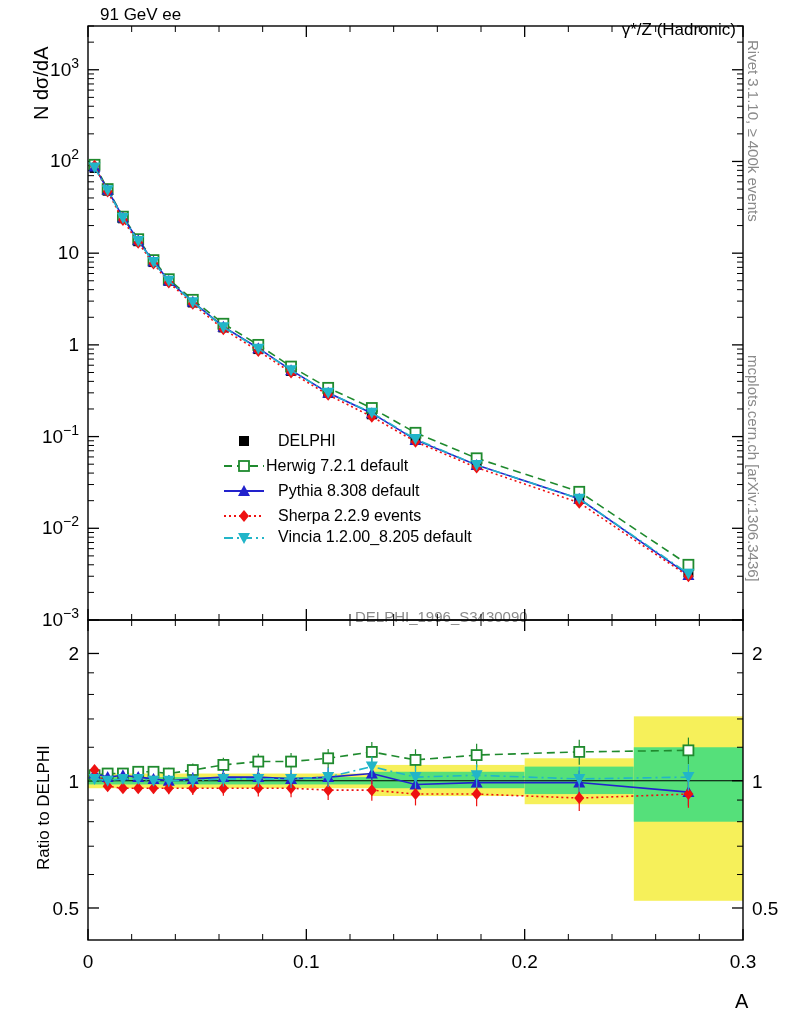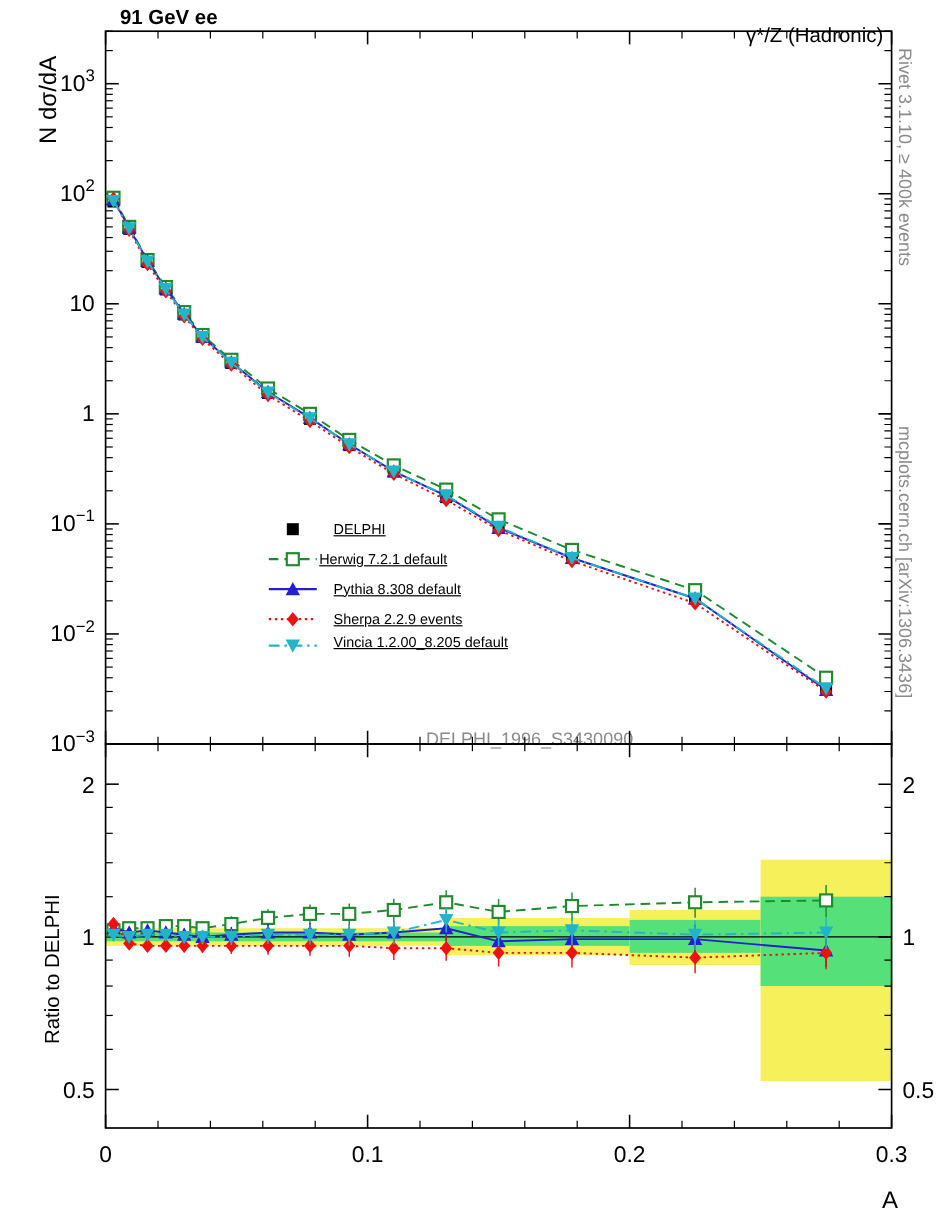--- a/index.html
+++ b/index.html
@@ -4,28 +4,28 @@
 <style>
   html,body{margin:0;padding:0;background:#fff;}
   body{width:786px;height:1024px;font-family:"Liberation Sans",sans-serif;color:#000;overflow:hidden;}
   #root{position:relative;width:786px;height:1024px;}
   .abs{position:absolute;}
   .txt{font-size:17px;white-space:nowrap;}
   .small{font-size:15px;}
   .vert{transform-origin:0 0;white-space:nowrap;}
   .grey{color:#8a8a8a;}
   svg{display:block;}
-  .legend-label{font-size:12px;text-decoration:underline;}
+  .legend-label{font-size:16px;}
 </style>
 </head>
 <body>
 
 <div id="root">
 
-  <div class="abs txt" style="left:100px;top:5px;font-weight:bold;">91 GeV ee</div>
+  <div class="abs txt" style="left:100px;top:5px;">91 GeV ee</div>
   <div class="abs txt" style="right:50px;top:5px;margin-top:15px;">γ*/Z (Hadronic)</div>
 
   <div class="abs small grey vert" style="left:762px;top:40px;transform:rotate(90deg);">Rivet 3.1.10, ≥ 400k events</div>
   <div class="abs small grey vert" style="left:762px;top:355px;transform:rotate(90deg);">mcplots.cern.ch [arXiv:1306.3436]</div>
 
   <div class="abs txt vert" style="left:30px;top:120px;transform:rotate(-90deg);font-size:20px;">N dσ/dA</div>
   <div class="abs txt vert" style="left:34px;top:870px;transform:rotate(-90deg);font-size:17px;">Ratio to DELPHI</div>
   <div class="abs txt" style="left:735px;top:990px;font-size:20px;">A</div>
 
   <div class="abs small grey" style="left:355px;top:608px;">DELPHI_1996_S3430090</div>

